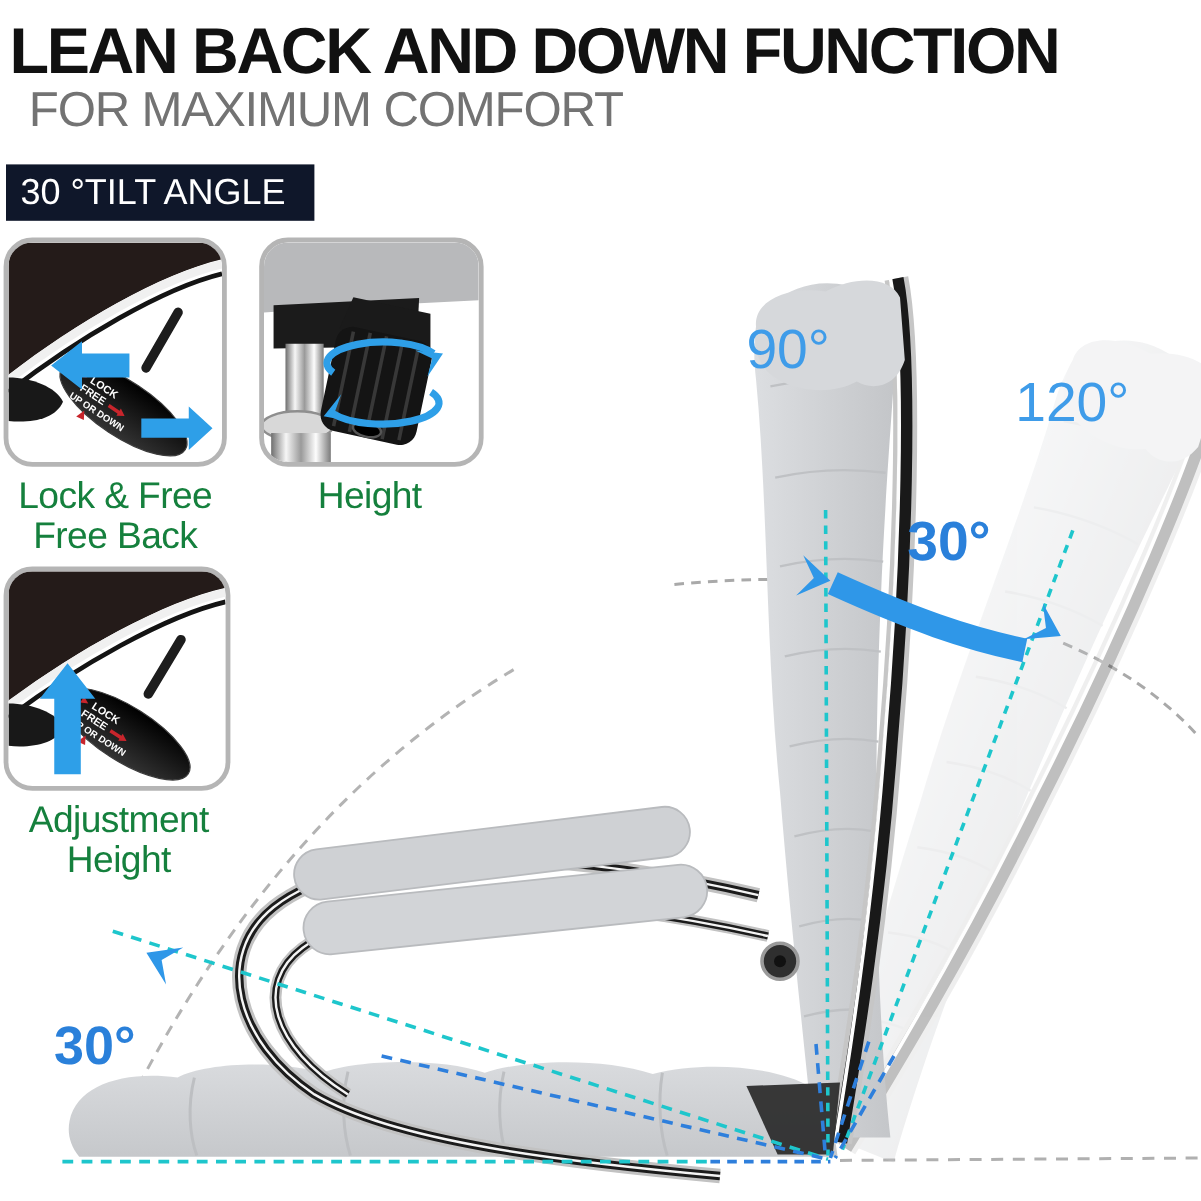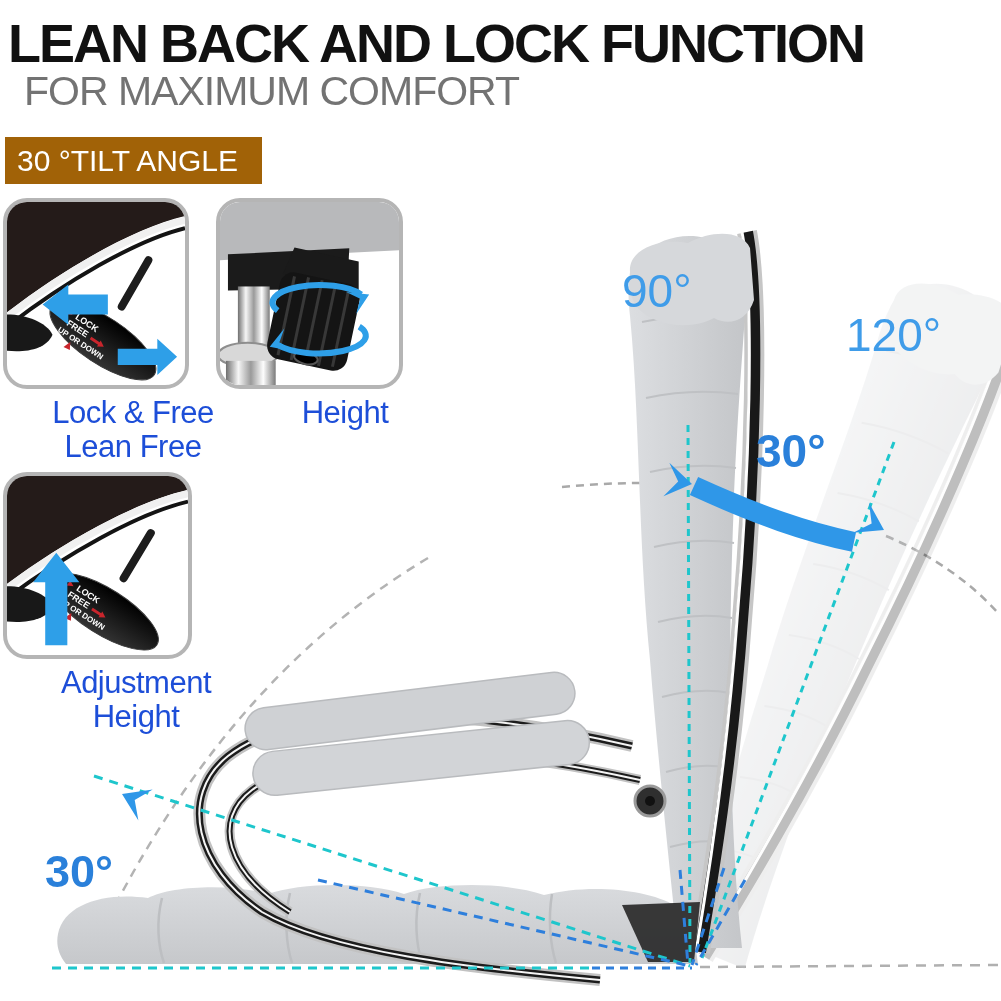--- a/index.html
+++ b/index.html
@@ -2,31 +2,31 @@
 <html><head>
 <meta charset="utf-8">
 <style>
   html,body{margin:0;padding:0;background:#fff;}
   body{font-family:"Liberation Sans","DejaVu Sans",sans-serif;}
   .stage{position:relative;width:1001px;height:1001px;background:#fff;overflow:hidden;}
   .title{position:absolute;left:8px;top:12px;font-size:54px;font-weight:bold;color:#111;
          letter-spacing:-2px;white-space:nowrap;}
   .subtitle{position:absolute;left:24px;top:68px;font-size:41px;font-weight:400;color:#737373;
          letter-spacing:-1px;white-space:nowrap;}
-  .badge{position:absolute;left:5px;top:137px;width:257px;height:47px;background:#a16207;
+  .badge{position:absolute;left:5px;top:137px;width:257px;height:47px;background:#0f172a;
          color:#fff;font-size:30px;line-height:47px;padding-left:12px;box-sizing:border-box;
          white-space:nowrap;}
   .inset{position:absolute;border:4px solid #b5b5b5;border-radius:24px;background:#fff;
          box-sizing:border-box;overflow:hidden;}
   .inset svg{display:block;width:100%;height:100%;}
   #inset-lock{left:3px;top:198px;width:186px;height:191px;}
   #inset-tension{left:216px;top:198px;width:187px;height:191px;}
   #inset-height{left:3px;top:472px;width:189px;height:187px;}
-  .caption{position:absolute;text-align:center;font-size:31px;line-height:34px;color:#1d4ed8;
-         letter-spacing:-0.5px;margin-left:37px;}
+  .caption{position:absolute;text-align:center;font-size:31px;line-height:34px;color:#15803d;
+         letter-spacing:-0.5px;}
   #cap-lock{left:0;top:396px;width:192px;}
   #cap-tension{left:206px;top:396px;width:204px;}
   #cap-height{left:0;top:666px;width:198px;}
   #diagram{position:absolute;left:0;top:0;z-index:0;}
   .abovesvg{z-index:2;}
 </style>
 </head>
 <body>
 
 <div class="stage">
@@ -149,34 +149,34 @@
     <polygon points="0,0 -26,-17 -14,0 -26,17" transform="translate(692,484) rotate(10)" fill="#2f97e8"></polygon>
     <polygon points="0,0 -26,-17 -14,0 -26,17" transform="translate(884,530) rotate(28)" fill="#2f97e8"></polygon>
     <polygon points="0,0 -26,-17 -14,0 -26,17" transform="translate(122,794) rotate(-155)" fill="#2f97e8"></polygon>
 
     <text x="622" y="307" font-size="46" fill="#3f9ce9">90°</text>
     <text x="846" y="351" font-size="46" fill="#3f9ce9">120°</text>
     <text x="756" y="467" font-size="46" font-weight="bold" fill="#2a80da">30°</text>
     <text x="45" y="887" font-size="45" font-weight="bold" fill="#2a80da">30°</text>
   </svg>
 
-  <div class="title abovesvg">LEAN BACK AND LOCK FUNCTION</div>
+  <div class="title abovesvg">LEAN BACK AND DOWN FUNCTION</div>
   <div class="subtitle abovesvg">FOR MAXIMUM COMFORT</div>
   <div class="badge abovesvg">30 °TILT ANGLE</div>
 
   <div class="inset abovesvg" id="inset-lock">
     <svg viewBox="0 0 180 182" preserveAspectRatio="none">
       <use href="#lever-photo"></use>
       <polygon points="102,92 62,92 62,82 36,102 62,122 62,112 102,112" fill="#2e9fe8"></polygon>
       <polygon points="112,146 152,146 152,136 172,154 152,172 152,162 112,162" fill="#2e9fe8"></polygon>
     </svg>
   </div>
   <div class="caption" id="cap-lock">
     <div>Lock &amp; Free</div>
-    <div>Lean Free</div>
+    <div>Free Back</div>
   </div>
 
   <div class="inset abovesvg" id="inset-tension">
     <svg viewBox="0 0 180 182" preserveAspectRatio="none">
       <polygon points="0,0 180,0 180,48 60,54 0,58" fill="#b8b9bb"></polygon>
       <polygon points="8,52 130,46 128,86 8,88" fill="#1b1b1b"></polygon>
       <rect x="18" y="84" width="32" height="98" fill="url(#cylGrad)"></rect>
       <ellipse cx="28" cy="152" rx="30" ry="12" fill="#d8d8d8" stroke="#8e8e8e" stroke-width="2"></ellipse>
       <rect x="6" y="158" width="50" height="24" fill="url(#cylGrad)"></rect>
       <g transform="rotate(12 100 110)">

